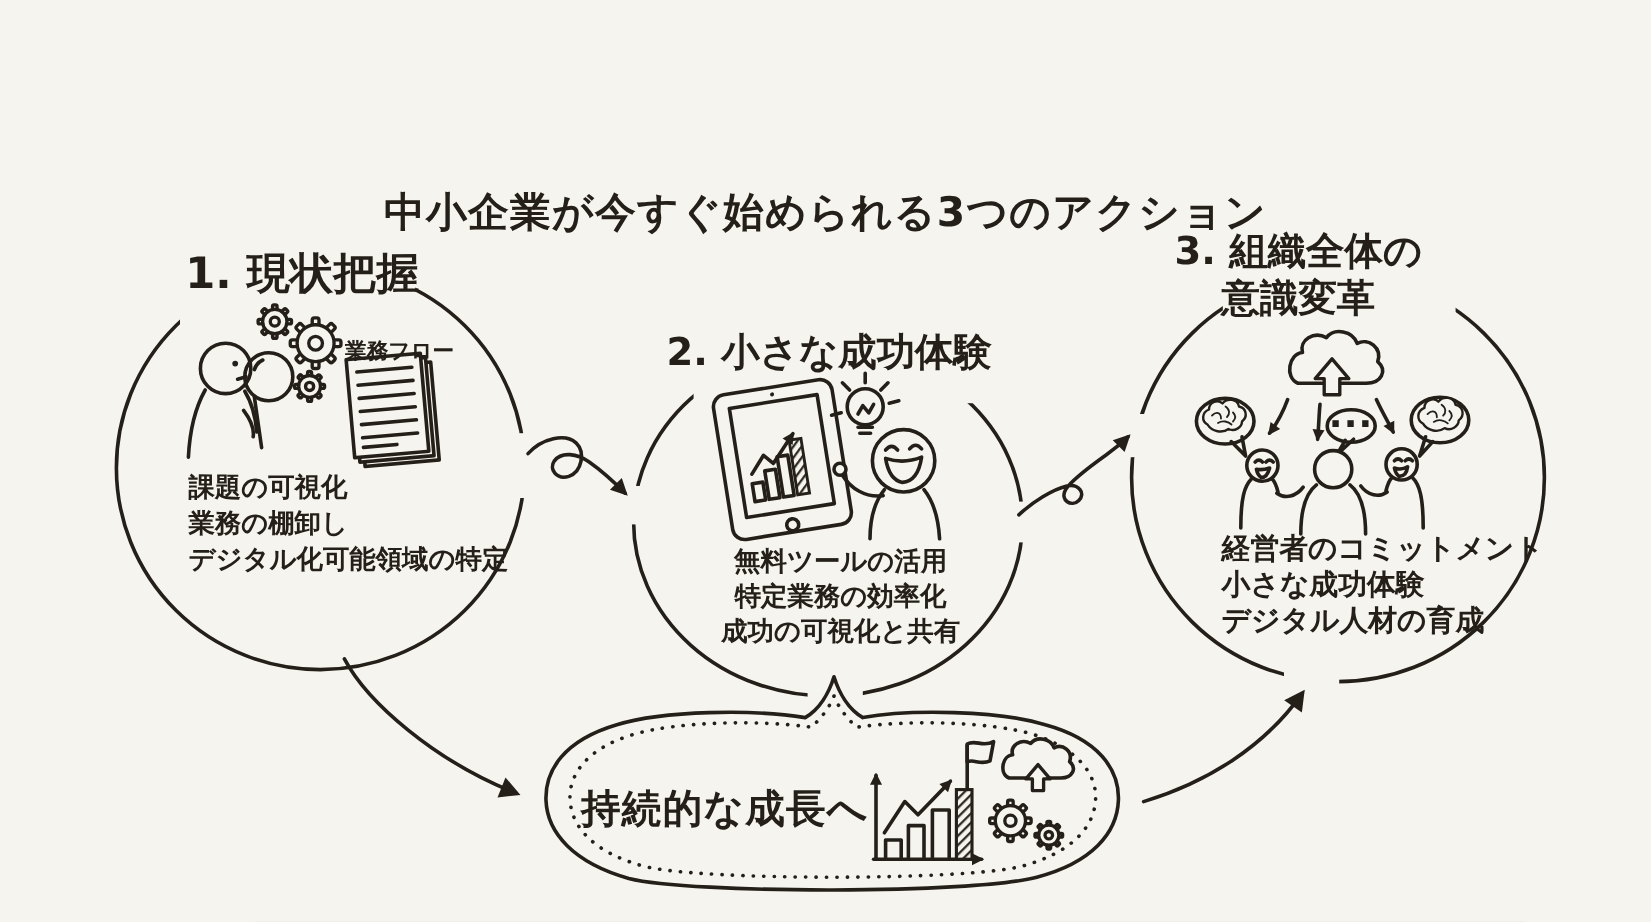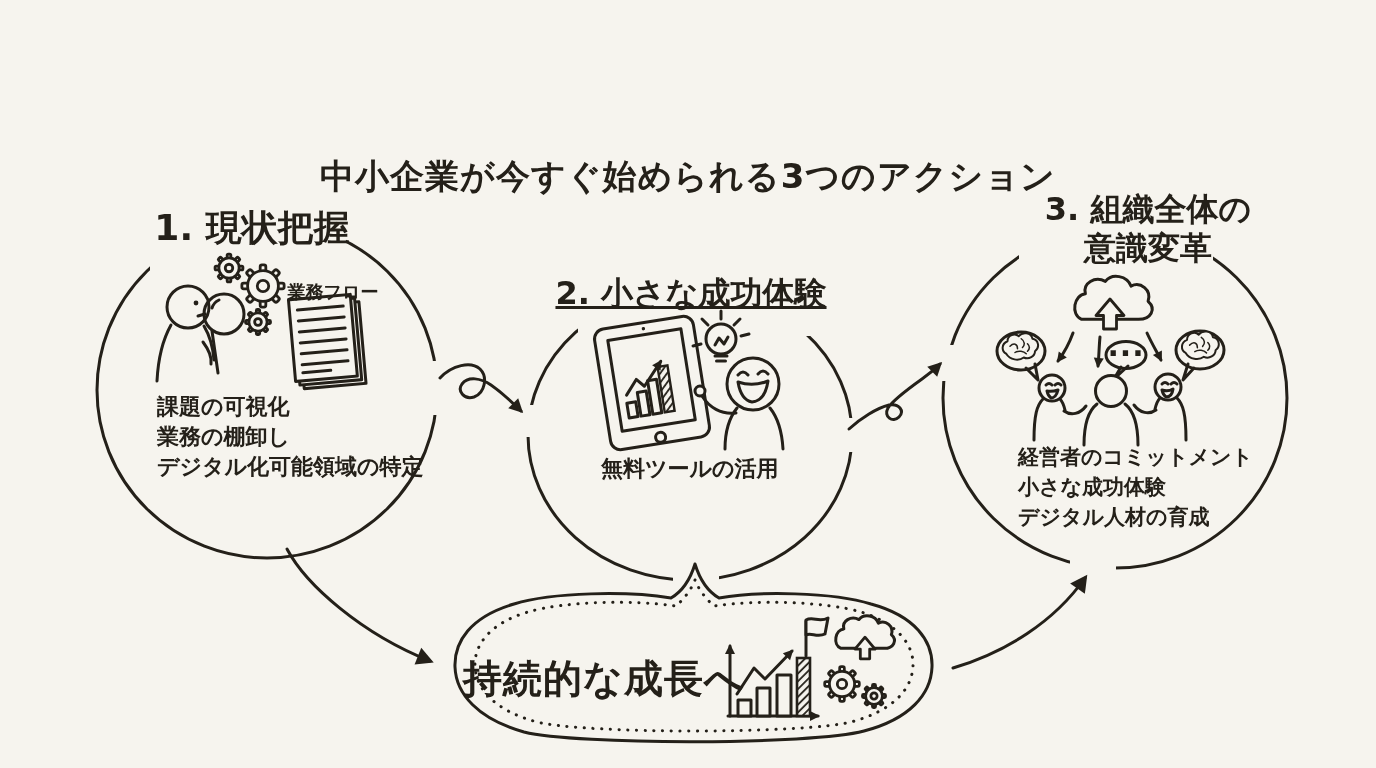--- a/index.html
+++ b/index.html
@@ -16,21 +16,21 @@
   .txt{position:absolute;color:var(--ink);font-weight:700;white-space:nowrap;}
   .center{transform:translateX(-50%);text-align:center;}
   .title{font-size:48px;letter-spacing:2px;}
   .subtitle{font-size:34px;letter-spacing:1px;margin-top:28px;}
   .heading{font-size:36px;}
   .heading2{font-size:32px;}
   .heading3{font-size:32px;line-height:39px;}
   .list{font-size:22px;line-height:30px;}
   .list div{white-space:nowrap;}
   .doc-label{font-size:18px;}
-  .goal-label{font-size:39px;letter-spacing:1px;}
+  .goal-label{font-size:33px;letter-spacing:1px;}
   
   .ln{fill:none;stroke:var(--ink);stroke-width:3;stroke-linecap:round;stroke-linejoin:round;}
   .fl{fill:var(--bg);stroke:var(--ink);stroke-width:3;stroke-linecap:round;stroke-linejoin:round;}
   .er{fill:var(--bg);stroke:none;}
   .dk{fill:var(--ink);stroke:none;}
   .vg{vector-effect:non-scaling-stroke;}
   svg text{font-family:"DejaVu Sans","Liberation Sans",sans-serif;}
   .dots-text{font-size:30px;font-weight:900;fill:var(--ink);letter-spacing:1px;}
 </style>
 </head>
@@ -207,36 +207,38 @@
   </g>
   <g>
     <use href="#gear" transform="translate(842,684) scale(0.72)"></use>
     <use href="#gear" transform="translate(874,696) scale(0.48)"></use>
   </g>
 </svg>
 
   <div class="txt center subtitle" style="left:688px;top:126px;">中小企業が今すぐ始められる3つのアクション</div>
 
   <div class="txt center heading" style="left:252px;top:204px;">1. 現状把握</div>
-  <div class="txt center heading2" style="left:691px;top:272px;text-decoration:underline;">2. 小さな成功体験</div>
-  <div class="txt center heading3" style="left:1148px;top:190px;">
+  <div class="txt center heading2" style="left:691px;top:272px;">2. 小さな成功体験</div>
+  <div class="txt center heading3" style="left:1082px;top:190px;">
     <div>3. 組織全体の</div>
     <div>意識変革</div>
   </div>
 
   <div class="txt center doc-label" style="left:333px;top:268px;margin-top:12px;">業務フロー</div>
 
   <div class="txt list" style="left:157px;top:392px;">
     <div>課題の可視化</div>
     <div>業務の棚卸し</div>
     <div>デジタル化可能領域の特定</div>
   </div>
   <div class="txt list" style="left:601px;top:454px;line-height:29px;text-align:center;">
     <div>無料ツールの活用</div>
-  </div>
-  <div class="txt list" style="left:1018px;top:442px;font-size:21px;">
+    <div>特定業務の効率化</div>
+    <div>成功の可視化と共有</div>
+  </div>
+  <div class="txt list" style="left:1018px;top:442px;font-size:24px;">
     <div>経営者のコミットメント</div>
     <div>小さな成功体験</div>
     <div>デジタル人材の育成</div>
   </div>
 
   <div class="txt center goal-label" style="left:604px;top:652px;">持続的な成長へ</div>
 </div>
 
 </body></html>

